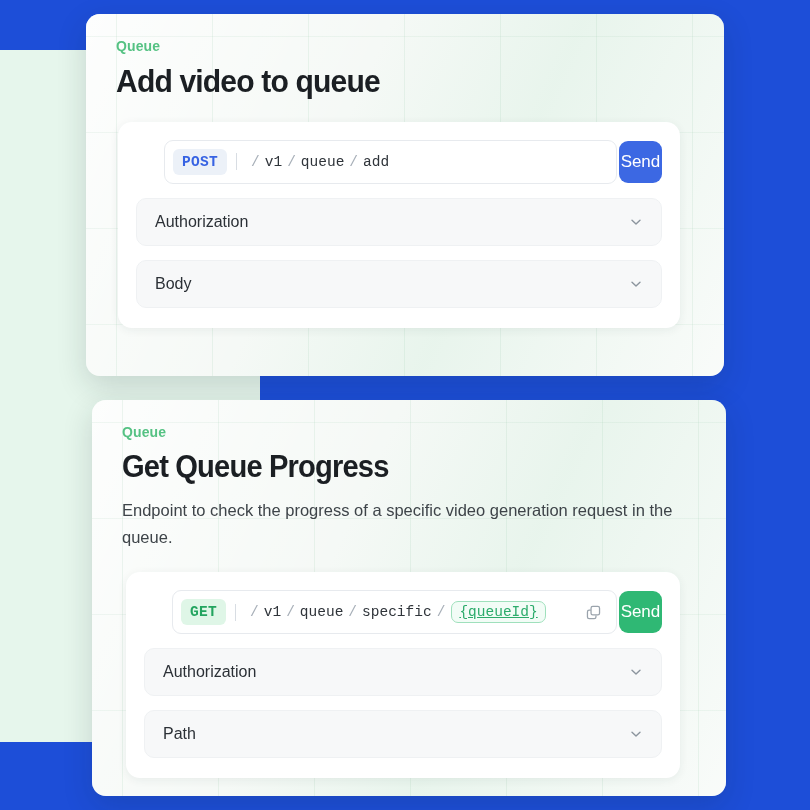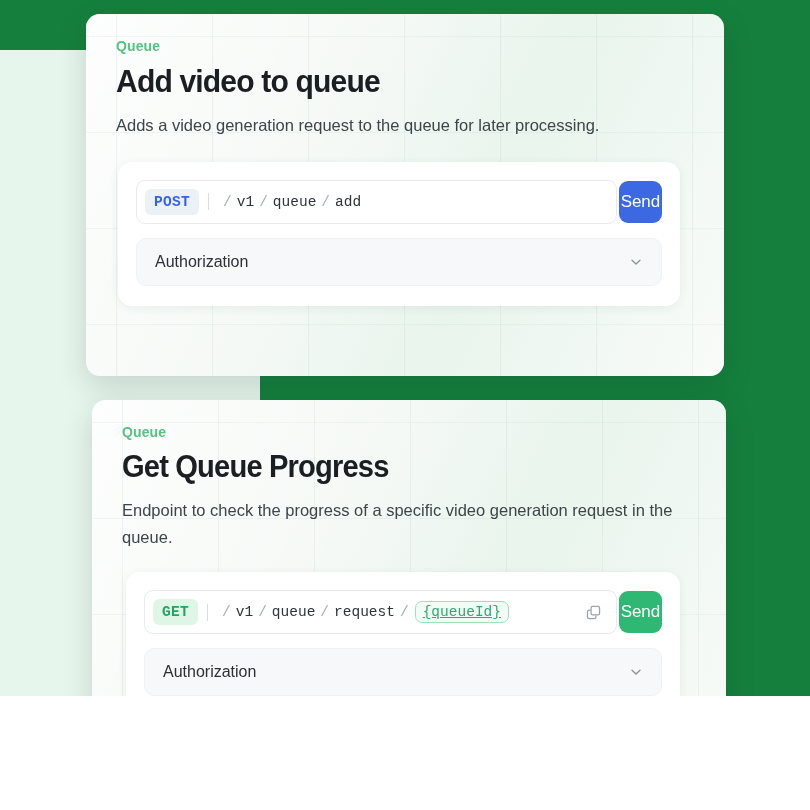--- a/index.html
+++ b/index.html
@@ -7,22 +7,22 @@
   html, body {
     width: 810px;
     height: 810px;
     overflow: hidden;
     font-family: "Liberation Sans", sans-serif;
   }
 
   .stage {
     position: relative;
     width: 810px;
-    height: 696px;
-    background: #15803d;
+    height: 810px;
+    background: #1d4ed8;
     overflow: hidden;
   }
 
   
   .mint-blob {
     position: absolute;
     left: -70px;
     top: 50px;
     width: 330px;
     height: 692px;
@@ -109,20 +109,21 @@
     padding: 18px 18px 20px 18px;
     box-shadow: 0 2px 10px rgba(30,50,55,0.07);
   }
   #card-progress .panel { margin: 20px 46px 0 34px; }
 
   
   .endpoint-row {
     display: flex;
     align-items: center;
     gap: 2px;
+    margin-left: 28px;
   }
 
   .url-bar {
     flex: 1;
     display: flex;
     align-items: center;
     height: 44px;
     background: #FFFFFF;
     border: 1px solid #E7EAEE;
     border-radius: 9px;
@@ -225,21 +226,20 @@
 <body>
 
 <div class="stage">
 
   <div class="mint-blob"></div>
 
   <div class="card" id="card-add">
     <div class="card-head">
       <div class="eyebrow">Queue</div>
       <div class="card-title">Add video to queue</div>
-      <div class="card-desc">Adds a video generation request to the queue for later processing.</div>
     </div>
 
     <div class="panel">
       <div class="endpoint-row">
         <div class="url-bar">
           <span class="method-badge method-post">POST</span>
           <span class="vdivider"></span>
           <span class="path">
             <span class="seg-sep">/</span>
             <span class="seg">v1</span>
@@ -254,20 +254,28 @@
 
       <div class="accordion">
         <span class="accordion-label">Authorization</span>
         <span class="chevron">
           <svg width="14" height="14" viewBox="0 0 14 14" fill="none" aria-hidden="true">
             <path d="M3 5.2 L7 9 L11 5.2" stroke="currentColor" stroke-width="1.4" stroke-linecap="round" stroke-linejoin="round"></path>
           </svg>
         </span>
       </div>
 
+      <div class="accordion">
+        <span class="accordion-label">Body</span>
+        <span class="chevron">
+          <svg width="14" height="14" viewBox="0 0 14 14" fill="none" aria-hidden="true">
+            <path d="M3 5.2 L7 9 L11 5.2" stroke="currentColor" stroke-width="1.4" stroke-linecap="round" stroke-linejoin="round"></path>
+          </svg>
+        </span>
+      </div>
     </div>
   </div>
 
   <div class="card" id="card-progress">
     <div class="card-head">
       <div class="eyebrow">Queue</div>
       <div class="card-title">Get Queue Progress</div>
       <div class="card-desc">Endpoint to check the progress of a specific video generation request in the queue.</div>
     </div>
 
@@ -275,21 +283,21 @@
       <div class="endpoint-row">
         <div class="url-bar">
           <span class="method-badge method-get">GET</span>
           <span class="vdivider"></span>
           <span class="path">
             <span class="seg-sep">/</span>
             <span class="seg">v1</span>
             <span class="seg-sep">/</span>
             <span class="seg">queue</span>
             <span class="seg-sep">/</span>
-            <span class="seg">request</span>
+            <span class="seg">specific</span>
             <span class="seg-sep">/</span>
             <span class="seg-var">{queueId}</span>
           </span>
           <span class="copy-btn">
             <svg width="17" height="17" viewBox="0 0 18 18" fill="none" aria-hidden="true">
               <rect x="6.4" y="2.6" width="9" height="9" rx="1.8" stroke="currentColor" stroke-width="1.35"></rect>
               <path d="M11.6 12.6 v1.2 a1.8 1.8 0 0 1 -1.8 1.8 H4.4 a1.8 1.8 0 0 1 -1.8 -1.8 V8.4 a1.8 1.8 0 0 1 1.8 -1.8 h1.2" stroke="currentColor" stroke-width="1.35" stroke-linecap="round" stroke-linejoin="round"></path>
             </svg>
           </span>
         </div>

